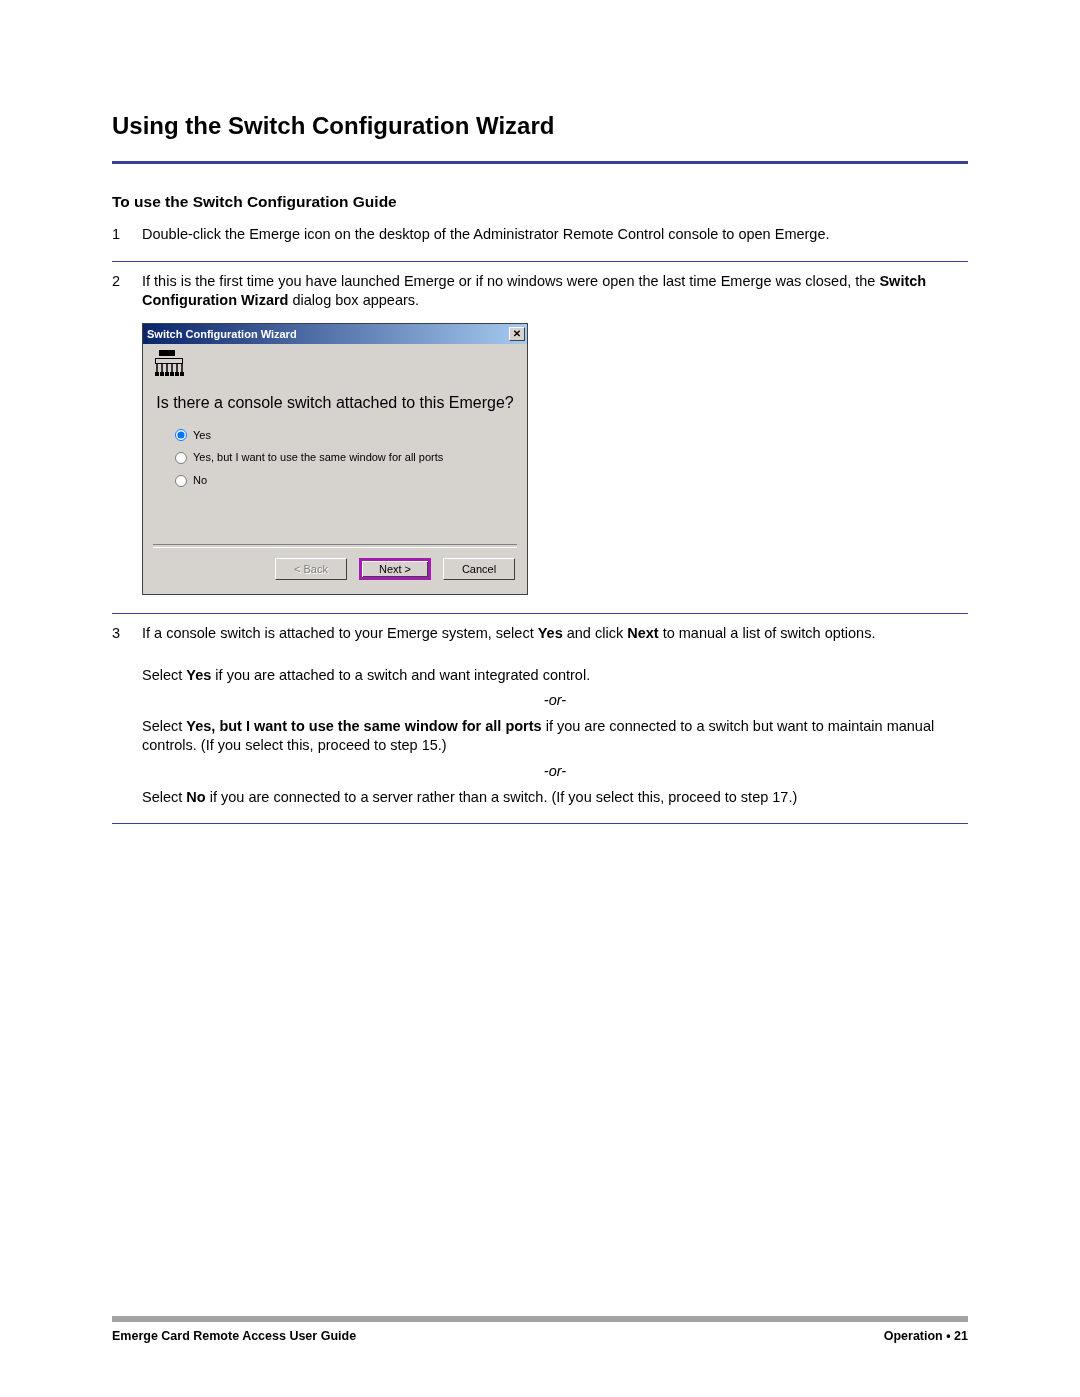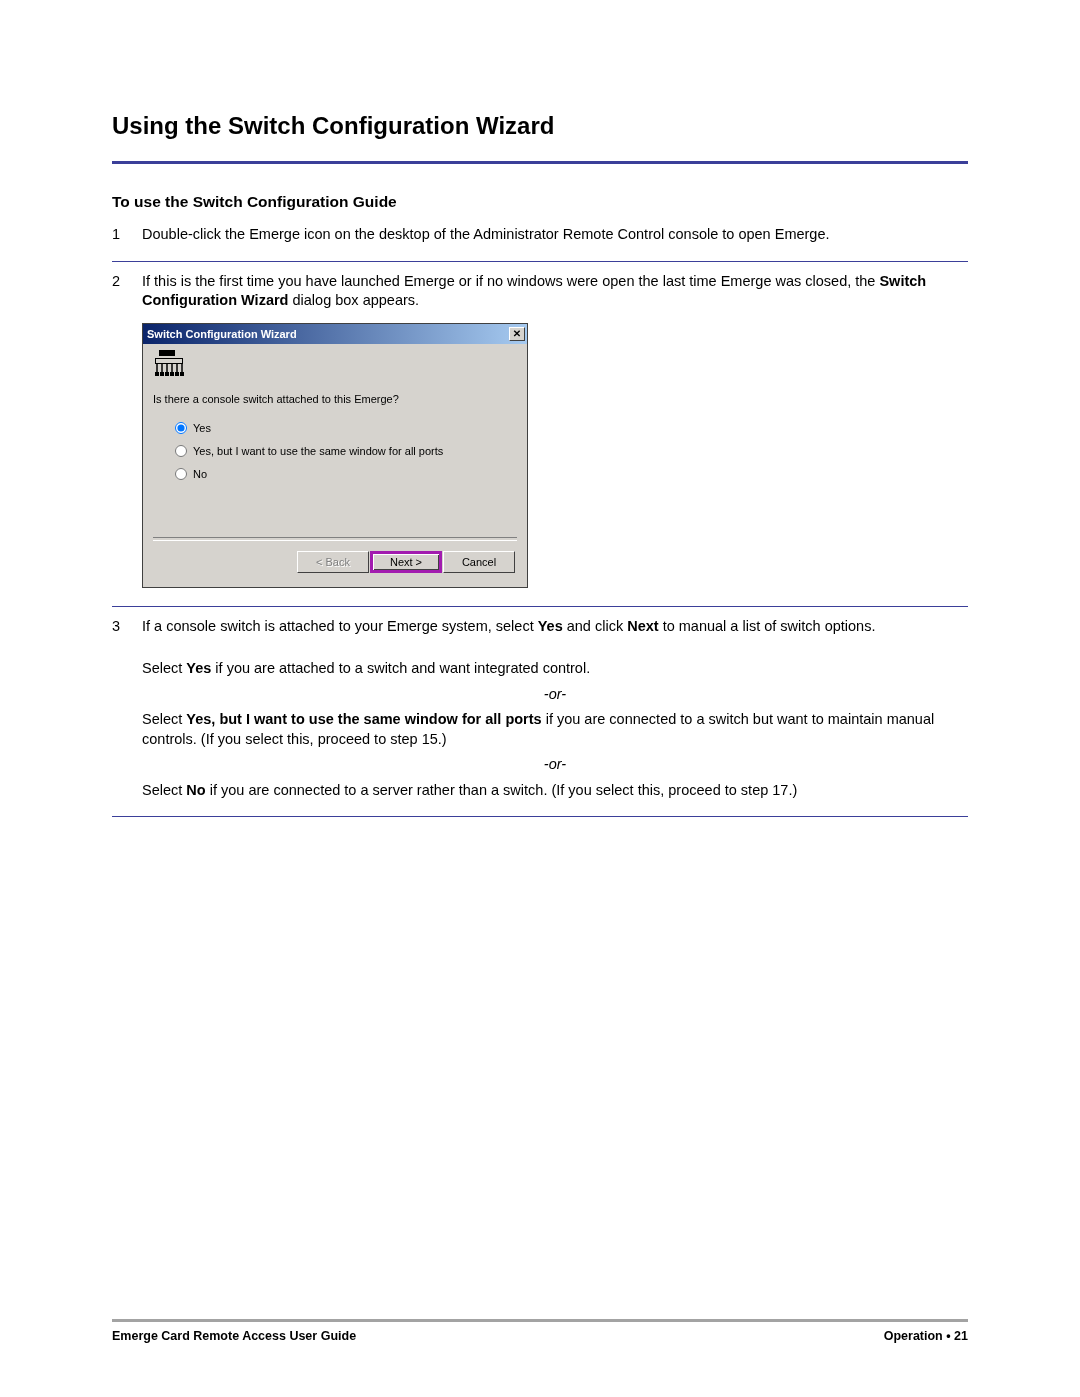--- a/index.html
+++ b/index.html
@@ -95,21 +95,22 @@
     padding: 6px 10px 10px 10px;
   }
   .dialog-icon {
     width: 34px;
     height: 28px;
     margin-bottom: 14px;
   }
   .dialog-icon svg { display: block; }
   .question {
     margin-bottom: 14px;
-    font-size: 11px;
+    font-size: 16px;
+    text-align: center;
   }
   .radio-group {
     padding-left: 22px;
     margin-bottom: 56px;
   }
   .radio-row {
     display: flex;
     align-items: center;
     margin-bottom: 8px;
     font-size: 11px;
@@ -121,21 +122,21 @@
   }
   .sep-bar {
     height: 4px;
     border-top: 1px solid #808080;
     border-bottom: 1px solid #fff;
     margin: 0 0 10px 0;
   }
   .btn-row {
     display: flex;
     justify-content: flex-end;
-    gap: 1px;
+    gap: 12px;
     padding-right: 2px;
     padding-bottom: 4px;
   }
   .win-btn {
     width: 72px;
     height: 22px;
     background: #d6d3ce;
     border-top: 1px solid #fff;
     border-left: 1px solid #fff;
     border-right: 1px solid #404040;
@@ -157,21 +158,21 @@
     border: 3px solid #a21caf;
     box-shadow: inset 1px 1px 0 #fff, inset -1px -1px 0 #404040;
   }
 
   
   .footer {
     position: absolute;
     left: 112px;
     right: 112px;
     bottom: 52px;
-    border-top: 3px solid #a3a3a3;
+    border-top: 6px solid #a3a3a3;
     padding-top: 6px;
     display: flex;
     justify-content: space-between;
     font-size: 12.5px;
     font-weight: bold;
   }
 </style>
 </head>
 <body>
 

